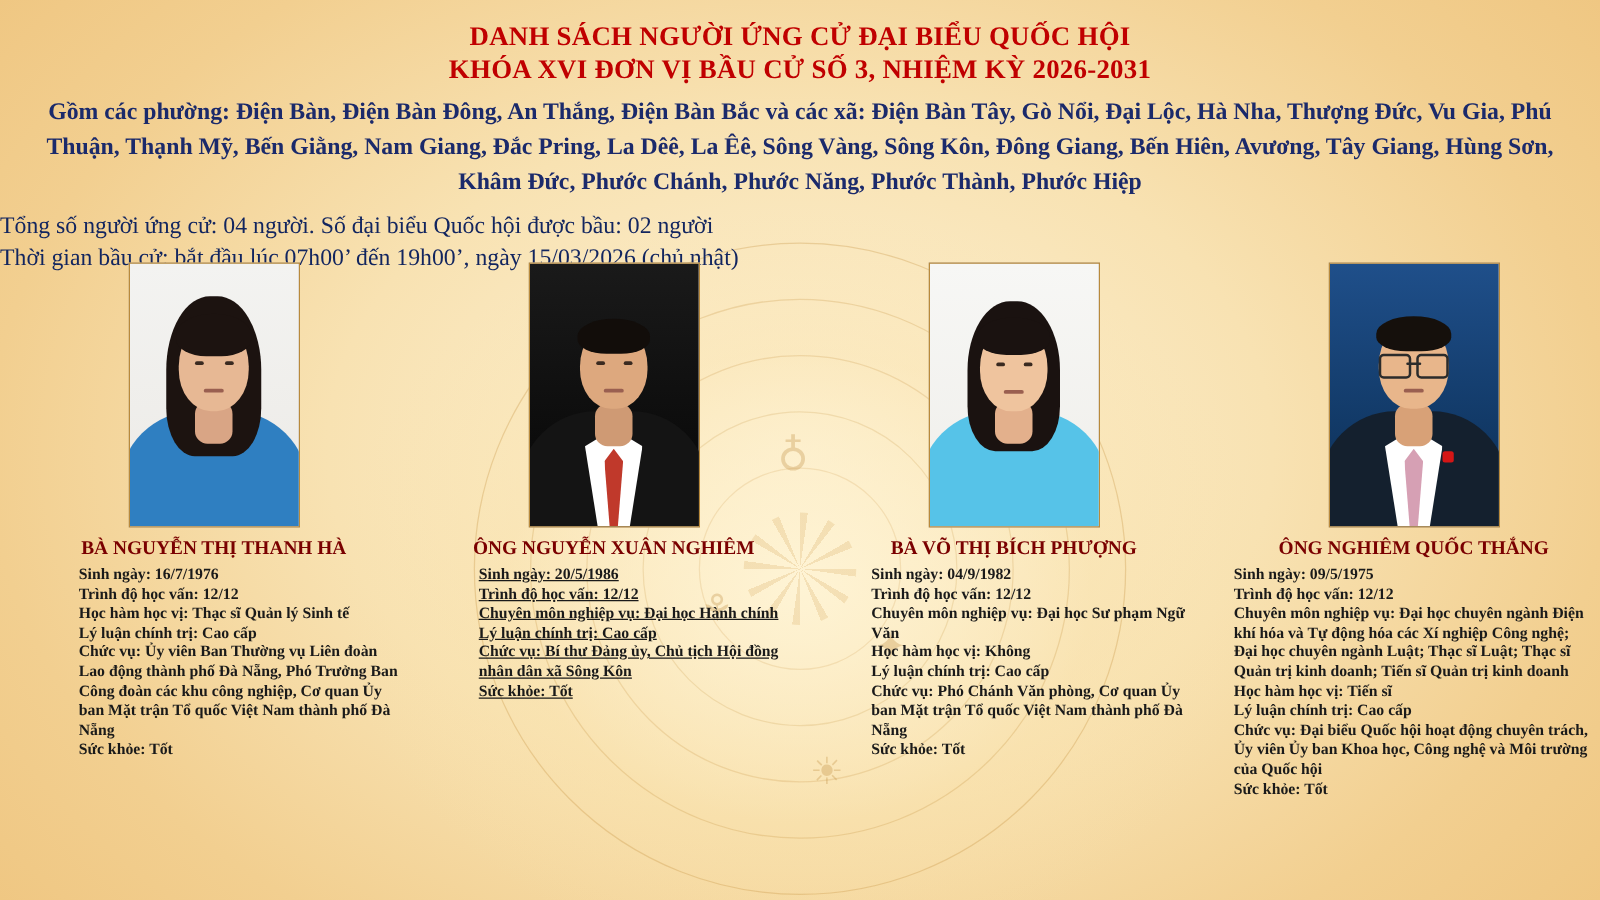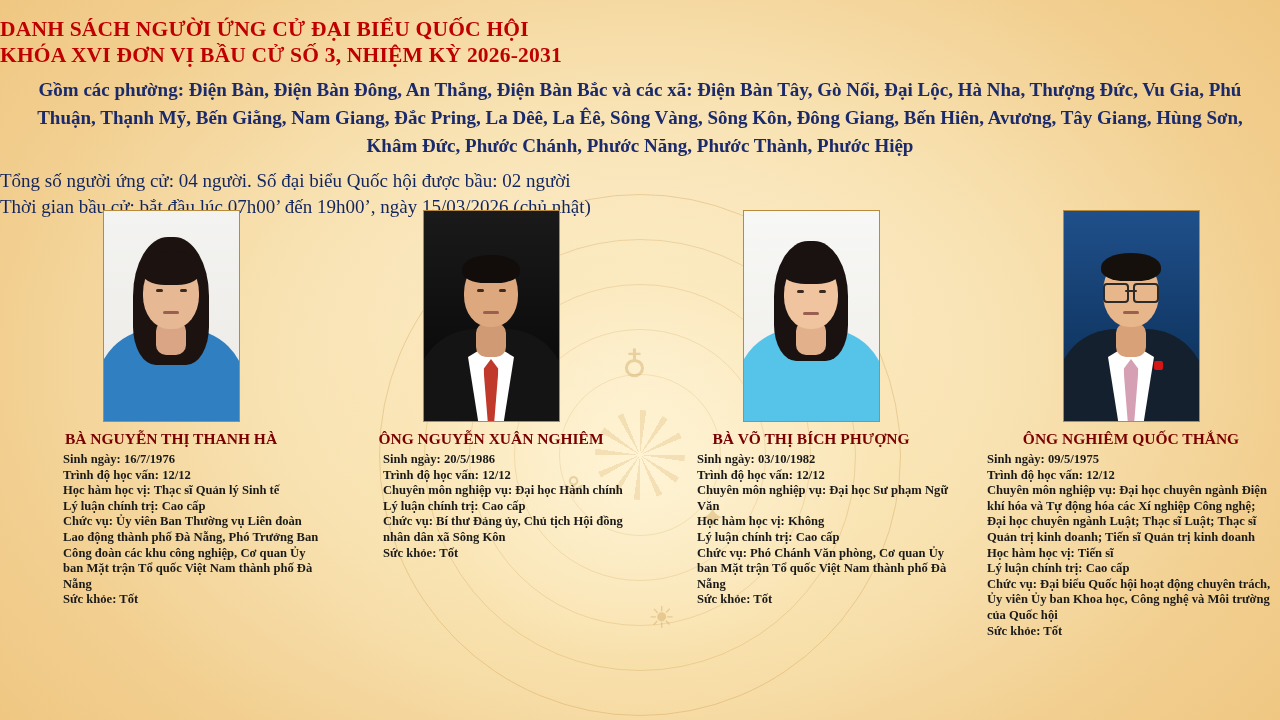--- a/index.html
+++ b/index.html
@@ -61,21 +61,21 @@
   .glyph {
     position: absolute;
     color: rgba(190,135,55,0.30);
     font-size: 30px;
     pointer-events: none;
     font-family: "DejaVu Sans", sans-serif;
   }
 
   .content { position: absolute; inset: 0; }
 
-  .title-block { padding-top: 16px; }
+  .title-block { text-align: center; padding-top: 16px; }
   .title-line {
     color: #c00000;
     font-weight: bold;
     font-size: 21.5px;
     letter-spacing: 0.2px;
     line-height: 26px;
   }
   .scope {
     color: #1b2a6b;
     font-weight: bold;
@@ -124,21 +124,21 @@
   }
   .details {
     font-size: 12.6px;
     line-height: 15.6px;
     color: #1a1a1a;
     font-weight: bold;
     margin-top: 4px;
     padding-left: 44px;
     padding-right: 4px;
   }
-  .c2 .details { padding-left: 44px; }
+  .c2 .details { padding-left: 44px; text-decoration: underline; }
   .c3 .details { padding-left: 38px; }
   .c4 .details { padding-left: 0px; padding-right: 10px; margin-left: 8px; }
 
   
   .p-bg { position: absolute; inset: 0; }
   .p1 .p-bg { background: linear-gradient(180deg, #f3f3f1 0%, #eceae6 100%); }
   .p2 .p-bg { background: linear-gradient(180deg, #1a1a1a 0%, #050505 100%); }
   .p3 .p-bg { background: linear-gradient(180deg, #f7f7f5 0%, #efeeea 100%); }
   .p4 .p-bg { background: linear-gradient(180deg, #1f4f8a 0%, #123a68 60%, #0d2c50 100%); }
 
@@ -334,21 +334,21 @@
             <div class="neck" style="top:110px; background:#e3b08c;"></div>
             <div class="head" style="width:54px; height:70px; top:48px; background:#efc49e;"></div>
             <div class="hair" style="width:58px; height:30px; top:43px; background:#1a1210;"></div>
             <div class="eye" style="left:53px; top:79px;"></div>
             <div class="eye" style="left:75px; top:79px;"></div>
             <div class="mouth" style="top:101px;"></div>
           </div>
         </div>
         <div class="cand-name">BÀ VÕ THỊ BÍCH PHƯỢNG</div>
         <div class="details">
-          <div>Sinh ngày:  03/10/1982</div>
+          <div>Sinh ngày:  04/9/1982</div>
           <div>Trình độ học vấn:  12/12</div>
           <div>Chuyên môn nghiệp vụ: Đại học Sư phạm  Ngữ Văn</div>
           <div>Học hàm học vị: Không</div>
           <div>Lý luận chính trị: Cao cấp</div>
           <div>Chức vụ:  Phó Chánh Văn phòng, Cơ quan Ủy ban Mặt trận Tổ quốc Việt Nam thành phố Đà Nẵng</div>
           <div>Sức khỏe: Tốt</div>
         </div>
       </div>
 
       <div class="card c4">

